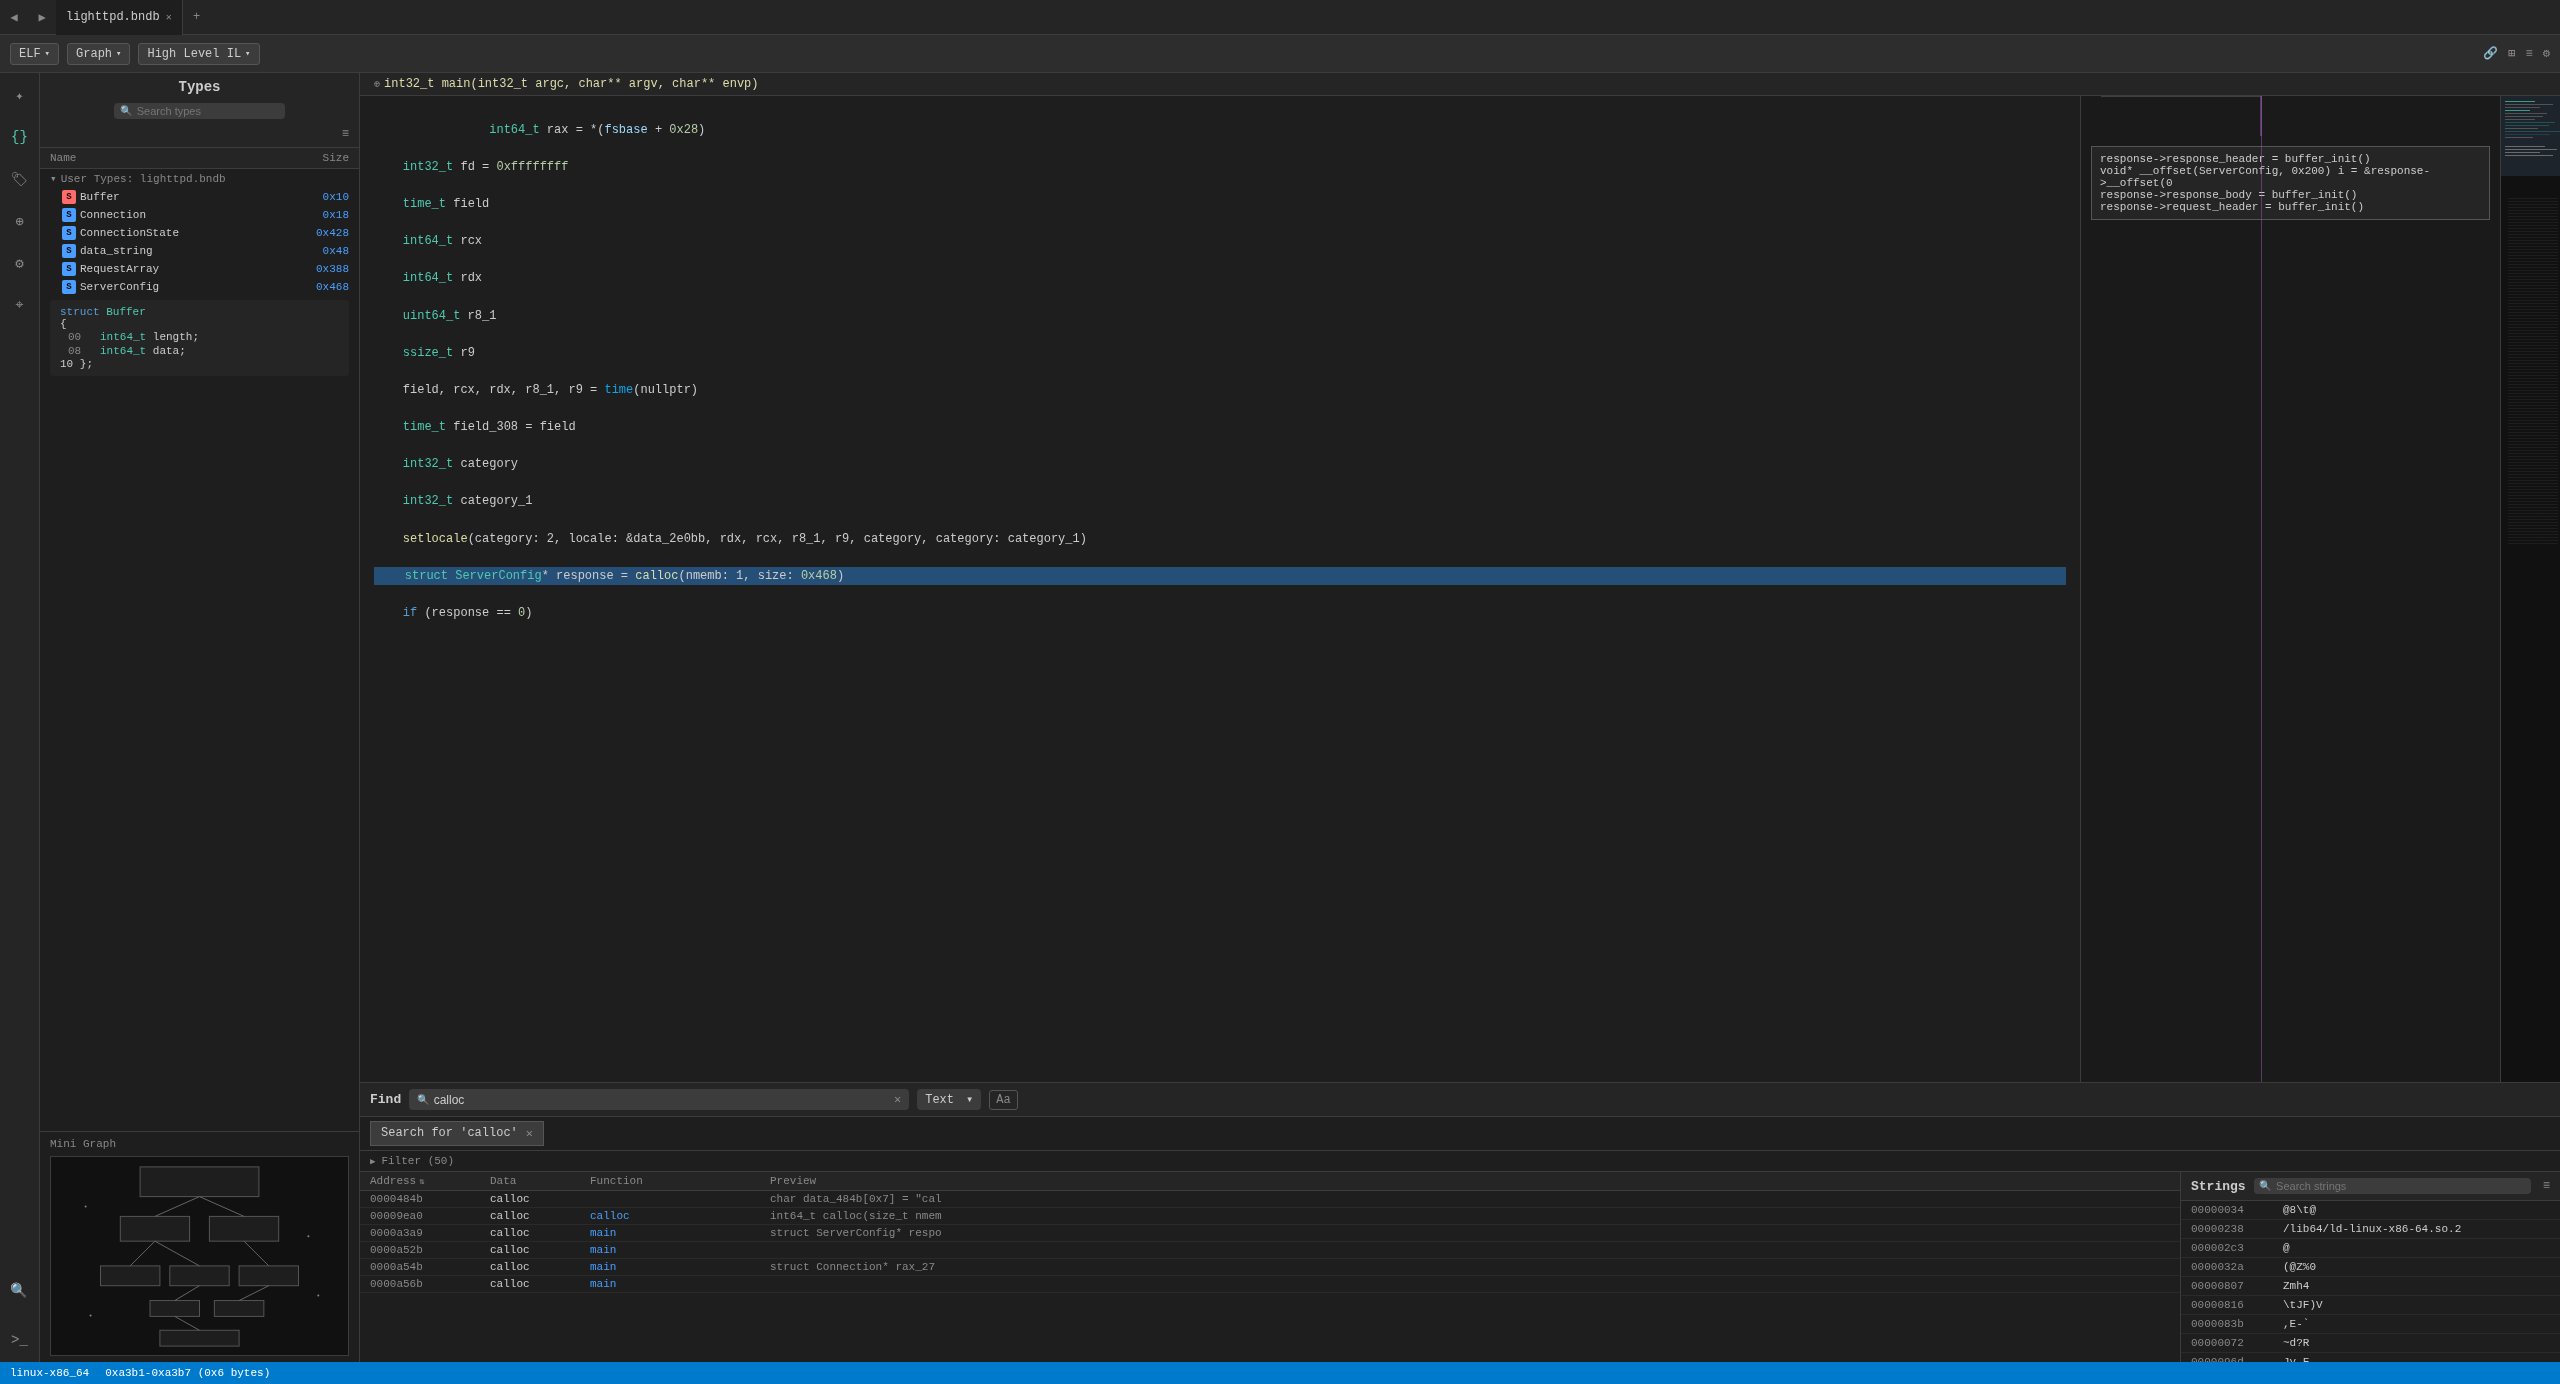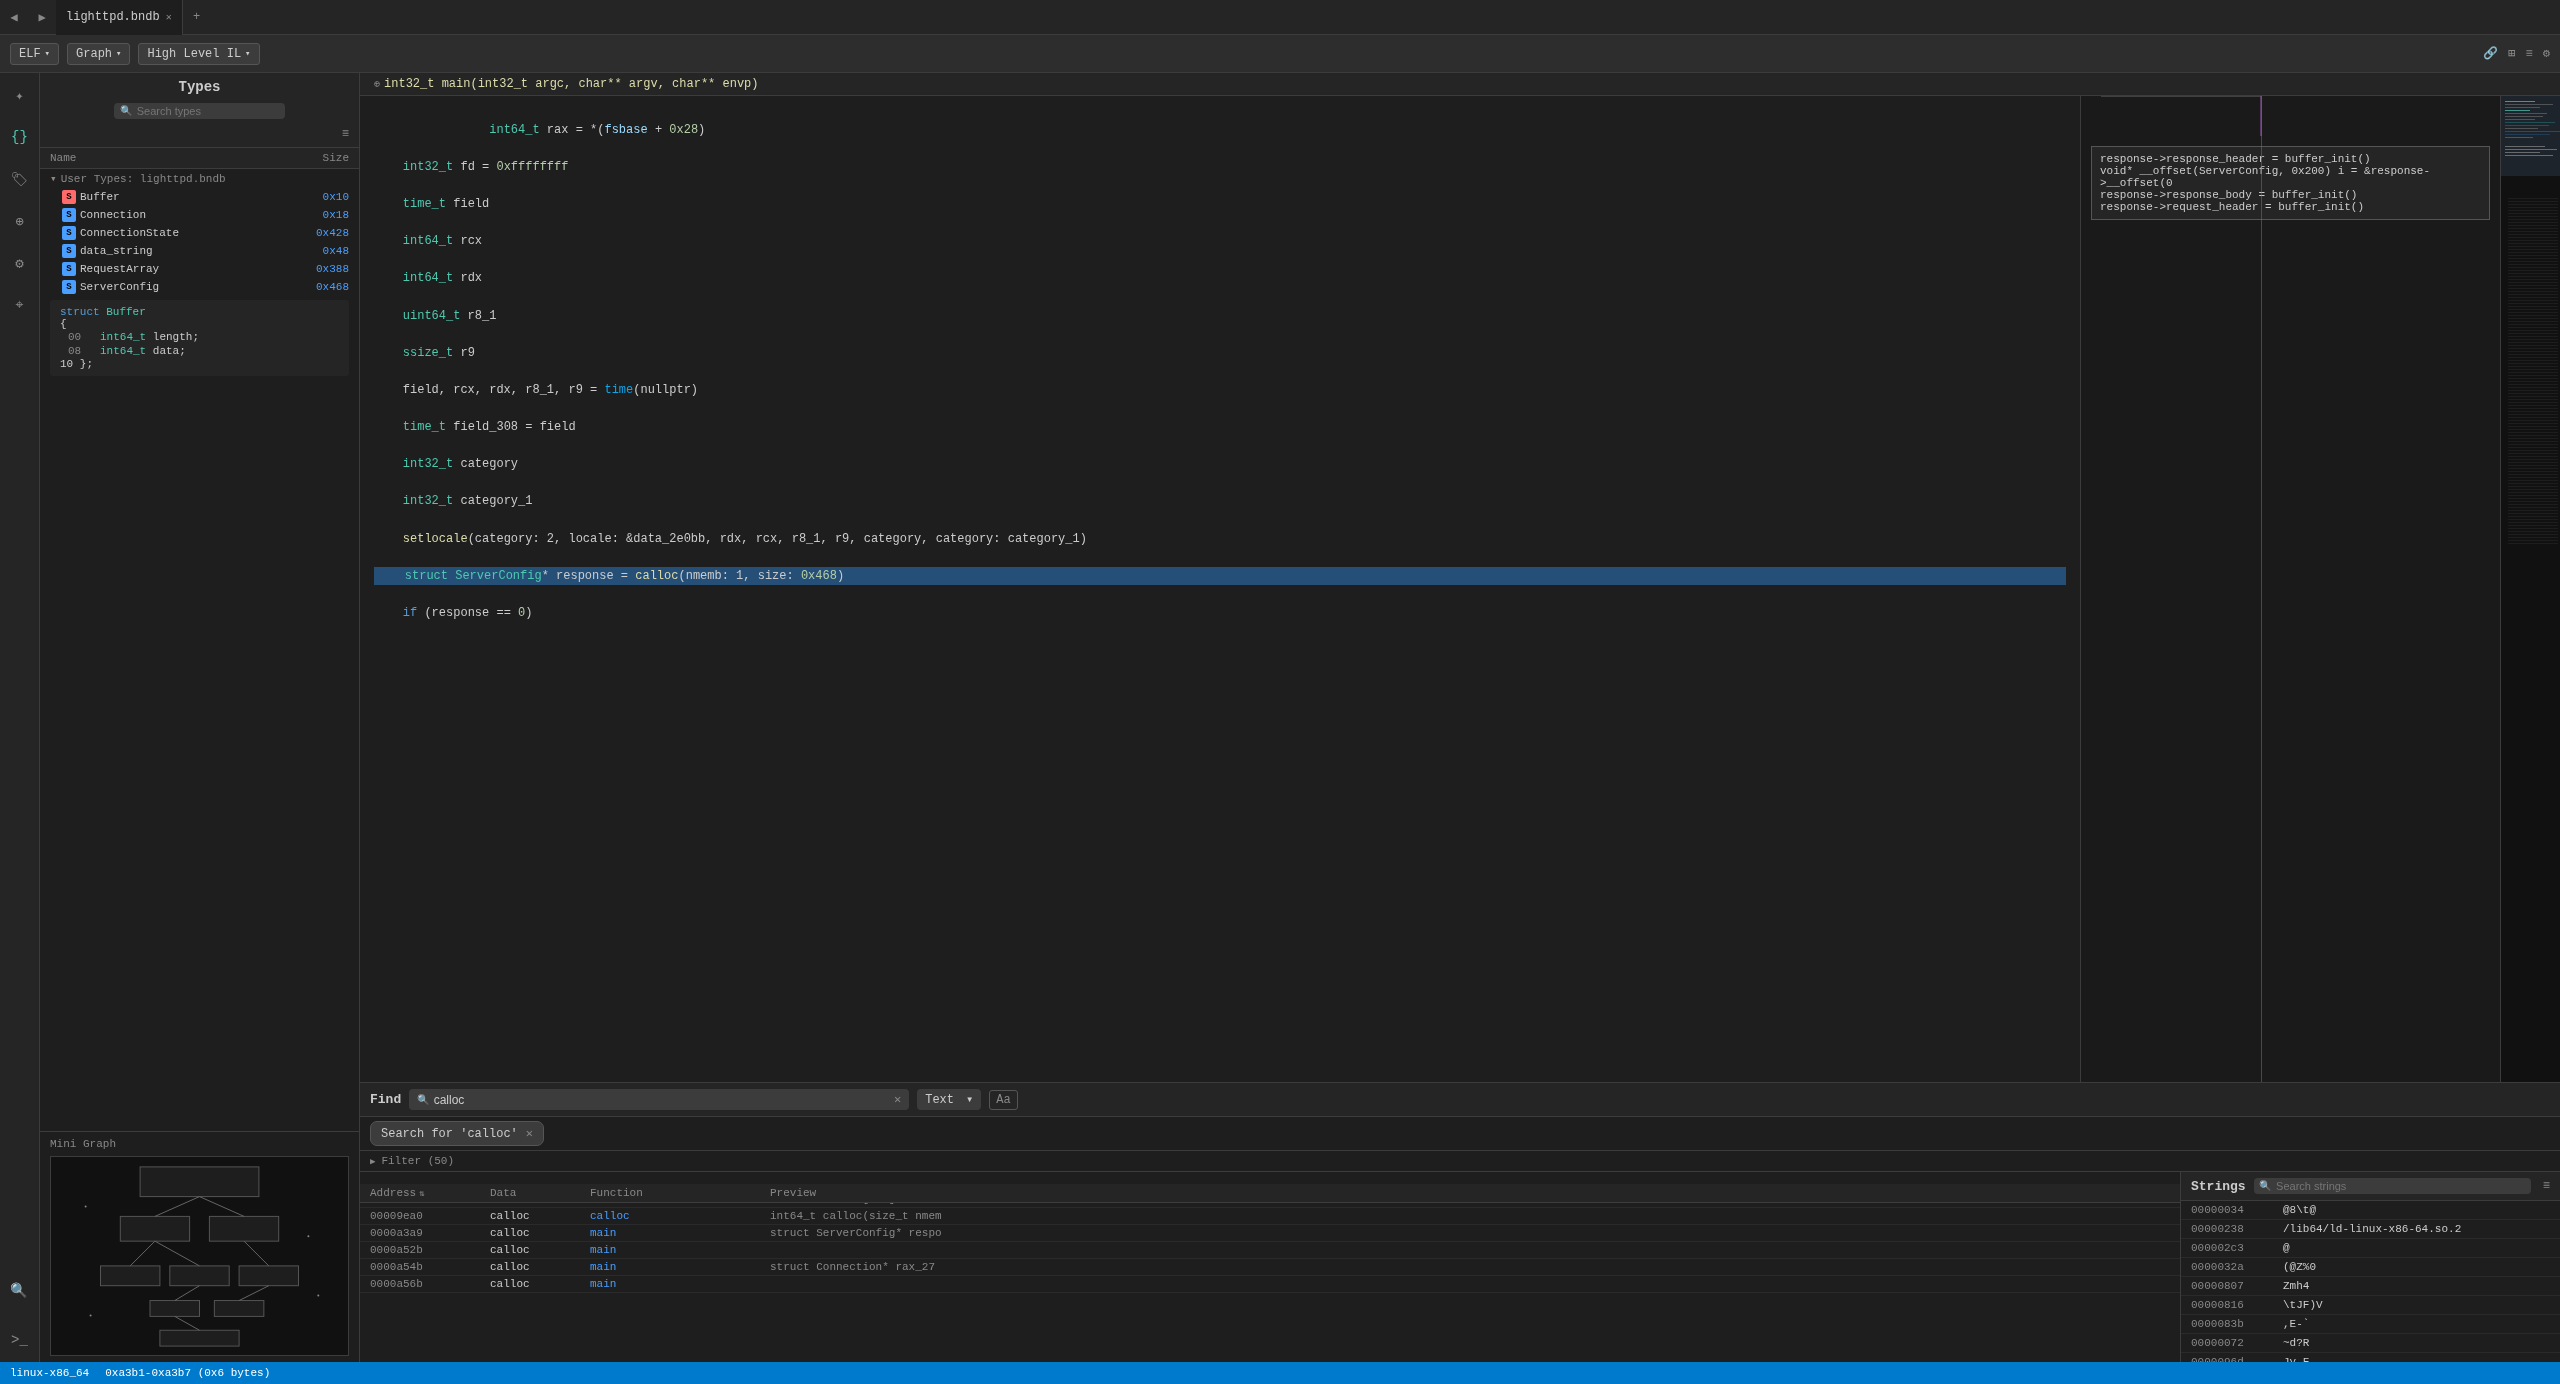--- a/index.html
+++ b/index.html
@@ -345,24 +345,24 @@
       display: flex;
       align-items: center;
       padding: 4px 10px;
       gap: 8px;
       background: #1e1e1e;
       border-bottom: 1px solid #3c3c3c;
       flex-shrink: 0;
     }
     .search-for-btn {
       display: flex;
-      align-items: center;
+      align-items: flex-start;
       background: #3c3c3c;
       border: 1px solid #555;
-      border-radius: 7px;
+      border-radius: 0;
       padding: 4px 10px;
       gap: 8px;
       cursor: pointer;
       color: #ccc;
       font-size: 12px;
     }
     .filter-bar {
       display: flex;
       align-items: center;
       padding: 4px 10px;
@@ -379,21 +379,21 @@
       flex: 1;
       overflow: auto;
       background: #1e1e1e;
     }
     .results-header {
       display: flex;
       background: #252526;
       border-bottom: 1px solid #3c3c3c;
       padding: 3px 10px;
       position: sticky;
-      top: 12px;
+      top: 0;
       z-index: 1;
     }
     .results-header .col-h {
       color: #888;
       font-size: 11px;
       display: flex;
       align-items: center;
       gap: 3px;
     }
     .col-addr { width: 120px; }

